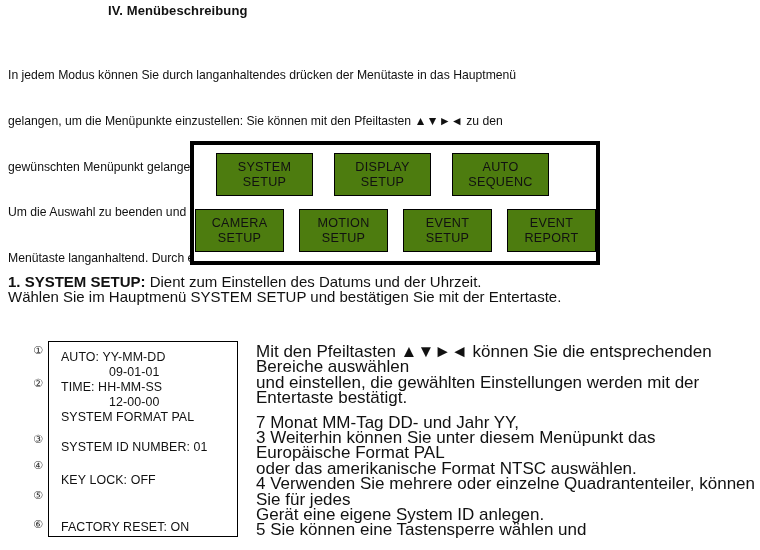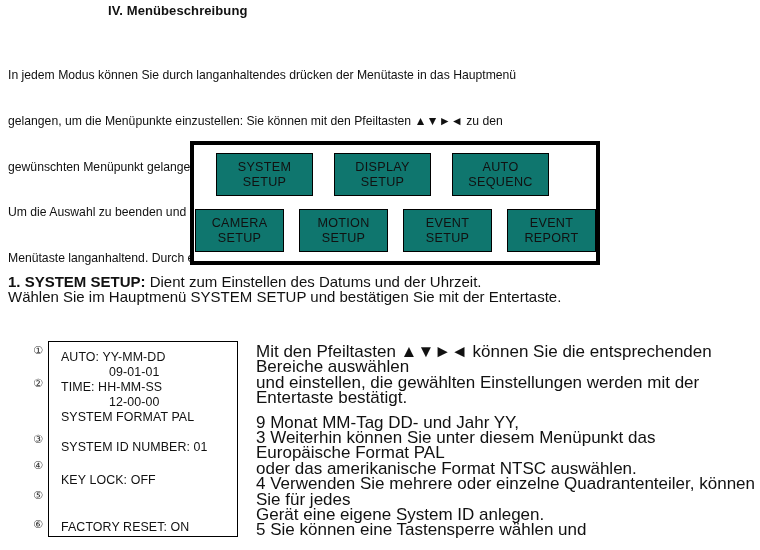--- a/index.html
+++ b/index.html
@@ -58,21 +58,21 @@
   #menu-row-1 { left: 22px; top: 8px; }
   #menu-row-2 { left: 1px; top: 64px; }
   #menu-row-1 .menu-btn { margin-right: 21px; }
   #menu-row-2 .menu-btn { margin-right: 15px; }
   #menu-row-1 .menu-btn:last-child,
   #menu-row-2 .menu-btn:last-child { margin-right: 0; }
 
   .menu-btn {
     box-sizing: border-box;
     border: 1.5px solid #000000;
-    background: #0f766e;
+    background: #4d7c0f;
     width: 97px;
     height: 43px;
     display: flex;
     flex-direction: column;
     align-items: center;
     justify-content: center;
     font-size: 12.6px;
     line-height: 15px;
     letter-spacing: 0.3px;
     color: #111111;
@@ -223,19 +223,19 @@
   <div class="osd-line" id="osd-format">SYSTEM FORMAT PAL</div>
   <div class="osd-line" id="osd-id">SYSTEM ID NUMBER: 01</div>
   <div class="osd-line" id="osd-keylock">KEY LOCK: OFF</div>
   <div class="osd-line" id="osd-factory">FACTORY RESET: ON</div>
 </div>
 
 <div id="osd-explanation">
   <span class="ln">Mit den Pfeiltasten ▲▼►◄ können Sie die entsprechenden Bereiche auswählen</span>
   <span class="ln">und einstellen, die gewählten Einstellungen werden mit der Entertaste bestätigt.</span>
   <span class="gap"></span>
-  <span class="ln">9 Monat MM-Tag DD- und Jahr YY,</span>
+  <span class="ln">7 Monat MM-Tag DD- und Jahr YY,</span>
   <span class="ln">3 Weiterhin können Sie unter diesem Menüpunkt das   Europäische Format PAL</span>
   <span class="ln">oder das amerikanische Format NTSC auswählen.</span>
   <span class="ln">4 Verwenden Sie mehrere oder einzelne Quadrantenteiler, können Sie für jedes</span>
   <span class="ln">Gerät eine eigene System ID anlegen.</span>
   <span class="ln">5 Sie können eine Tastensperre wählen und</span>
 </div>
 
 </body></html>

